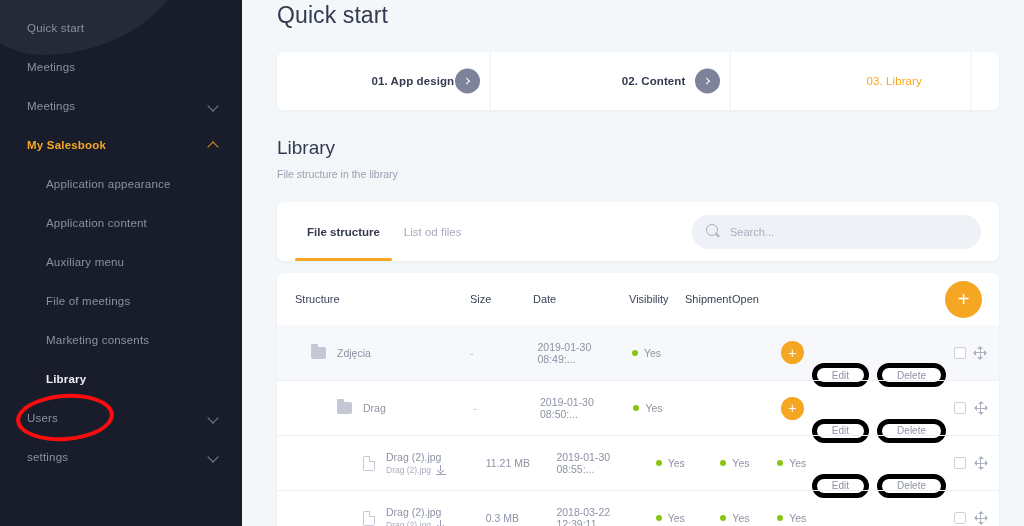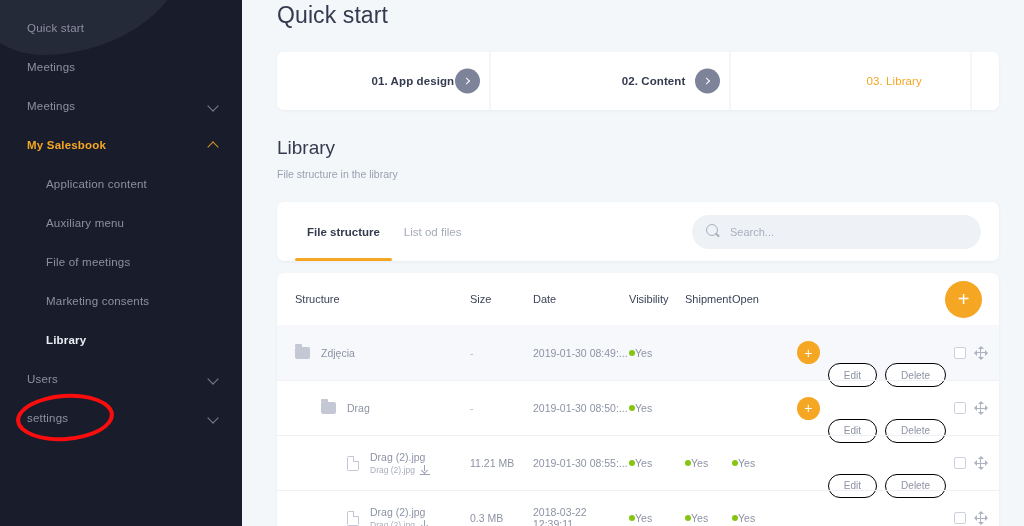--- a/index.html
+++ b/index.html
@@ -221,21 +221,21 @@
   }
 
   .trow {
     display: flex; align-items: center;
     height: 55px;
     padding-left: 18px;
     border-top: 1px solid #eef0f5;
     position: relative;
   }
   .trow.shaded { background: #f6f8fb; border-top: none; }
-  .trow .cell { font-size: 10.5px; color: #8d93a5; display: flex; align-items: center; }
+  .trow .cell { font-size: 10.5px; color: #8d93a5; display: flex; align-items: center; margin-left: 16px; }
   .name-cell { display: flex; align-items: center; }
   .indent1 { padding-left: 26px; }
   .indent2 { padding-left: 52px; }
   .folder-icon {
     width: 15px; height: 12px; flex: 0 0 15px;
     background: #c3c8d4; border-radius: 1.5px 2px 2px 2px;
     position: relative; margin-right: 11px;
   }
   .folder-icon::before {
     content: ""; position: absolute;
@@ -263,28 +263,28 @@
     content:""; position:absolute; left:4px; top:0;
     width:1.2px; height:6px; background:#9aa1b2;
   }
   .dl-icon::after {
     content:""; position:absolute; left:2px; top:3.2px;
     width:4px; height:4px;
     border-right:1.2px solid #9aa1b2; border-bottom:1.2px solid #9aa1b2;
     transform: rotate(45deg);
   }
   .dl-base { position:absolute; left:0; bottom:0; width:10px; height:1.2px; background:#9aa1b2; }
-  .dot-yes { display: flex; align-items: center; gap: 0; }
+  .dot-yes { display: flex; align-items: center; gap: 6px; }
   .dot { width: 6px; height: 6px; border-radius: 50%; background: #86c514; }
   .yes-txt { font-size: 10.5px; color: #8d93a5; }
   .dash { font-size: 10.5px; color: #b4b9c6; }
 
   .pill {
     height: 24px; padding: 0 15px;
-    border: 1px solid #000000; border-radius: 13px;
+    border: 5px solid #000000; border-radius: 13px;
     background: #fff; color: #8d93a5;
     font-size: 10px; font-family: "Liberation Sans", sans-serif;
     cursor: pointer;
     display: flex; align-items: center; justify-content: center; margin-top: 45px;
   }
   .row-fab {
     width: 23px; height: 23px; border-radius: 50%;
     background: #f5a623; color: #fff; border: none;
     display: flex; align-items: center; justify-content: center;
     font-size: 14px; line-height: 1; cursor: pointer;
@@ -321,20 +321,23 @@
         <div class="nav-item">
           <span class="lbl">Meetings</span>
         </div>
         <div class="nav-item">
           <span class="lbl">Meetings</span>
           <span class="chev"></span>
         </div>
         <div class="nav-item active">
           <span class="lbl">My Salesbook</span>
           <span class="chev up"></span>
+        </div>
+        <div class="nav-item sub">
+          <span class="lbl">Application appearance</span>
         </div>
         <div class="nav-item sub">
           <span class="lbl">Application content</span>
         </div>
         <div class="nav-item sub">
           <span class="lbl">Auxiliary menu</span>
         </div>
         <div class="nav-item sub">
           <span class="lbl">File of meetings</span>
         </div>

